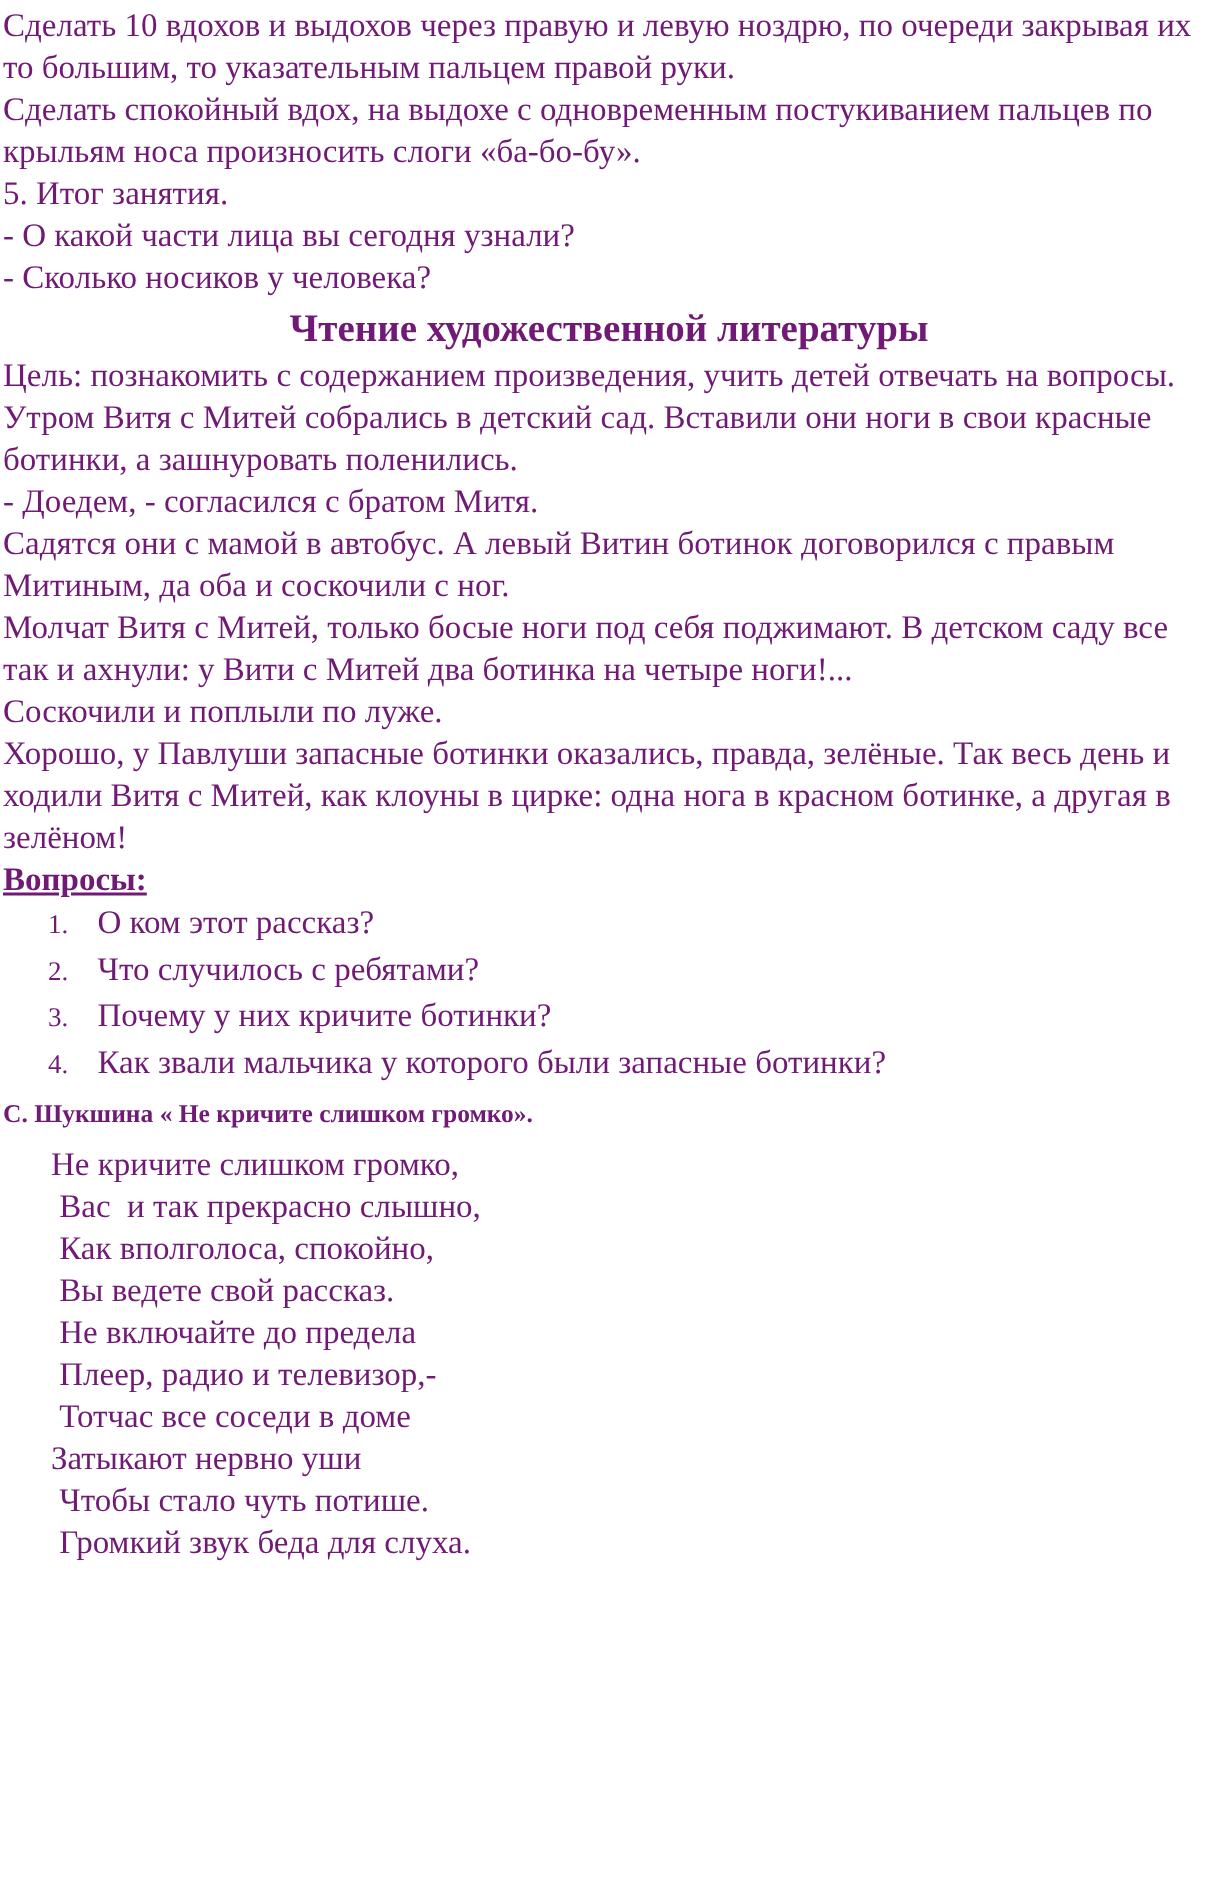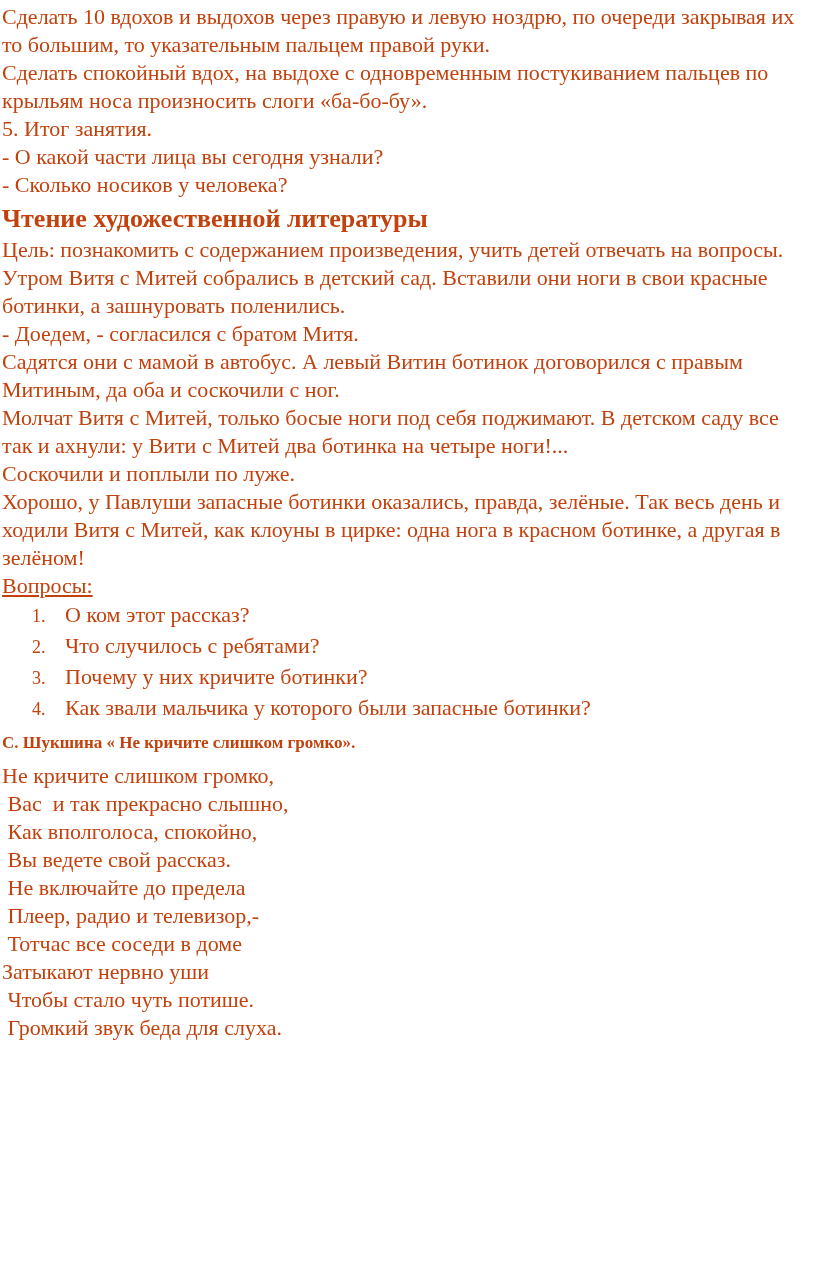--- a/index.html
+++ b/index.html
@@ -2,49 +2,49 @@
 <html><head>
 <meta charset="utf-8">
 <style>
   html, body { margin: 0; padding: 0; background: #ffffff; }
   .page {
     width: 816px;
     height: 1262px;
     box-sizing: border-box;
     padding: 3px 6px 0 2px;
     background: #ffffff;
-    color: #c2410c;
+    color: #701a75;
     font-family: "Liberation Serif", "DejaVu Serif", serif;
     font-size: 22px;
     line-height: 28px;
     overflow: hidden;
   }
   .body-par { text-align: left; }
   .heading-center {
-    text-align: left;
+    text-align: center;
     font-weight: bold;
     font-size: 26px;
     line-height: 35px;
   }
   .heading-block { margin: 2px 0 0 0; }
-  .underlined { text-decoration: underline; }
+  .underlined { text-decoration: underline; font-weight: bold; }
   .list-item { display: flex; line-height: 29px; }
   .list-num {
     flex: none;
     margin-left: 30px;
     width: 33px;
     font-size: 18px;
     padding-top: 2px;
   }
   .heading-big {
     font-weight: bold;
     font-size: 17px;
     line-height: 38px;
   }
-  .poem-line { line-height: 28px; white-space: pre-wrap; }
+  .poem-line { line-height: 28px; white-space: pre-wrap; margin-left: 32px; }
 </style>
 </head>
 <body>
 
 <div class="page">
 
   <div class="body-par">Сделать 10 вдохов и выдохов через правую и левую ноздрю, по очереди закрывая их то большим, то указательным пальцем правой руки.</div>
   <div class="body-par">Сделать спокойный вдох, на выдохе с одновременным постукиванием пальцев по крыльям носа произносить слоги «ба-бо-бу».</div>
   <div class="body-par">5. Итог занятия.</div>
   <div class="body-par">- О какой части лица вы сегодня узнали?</div>

